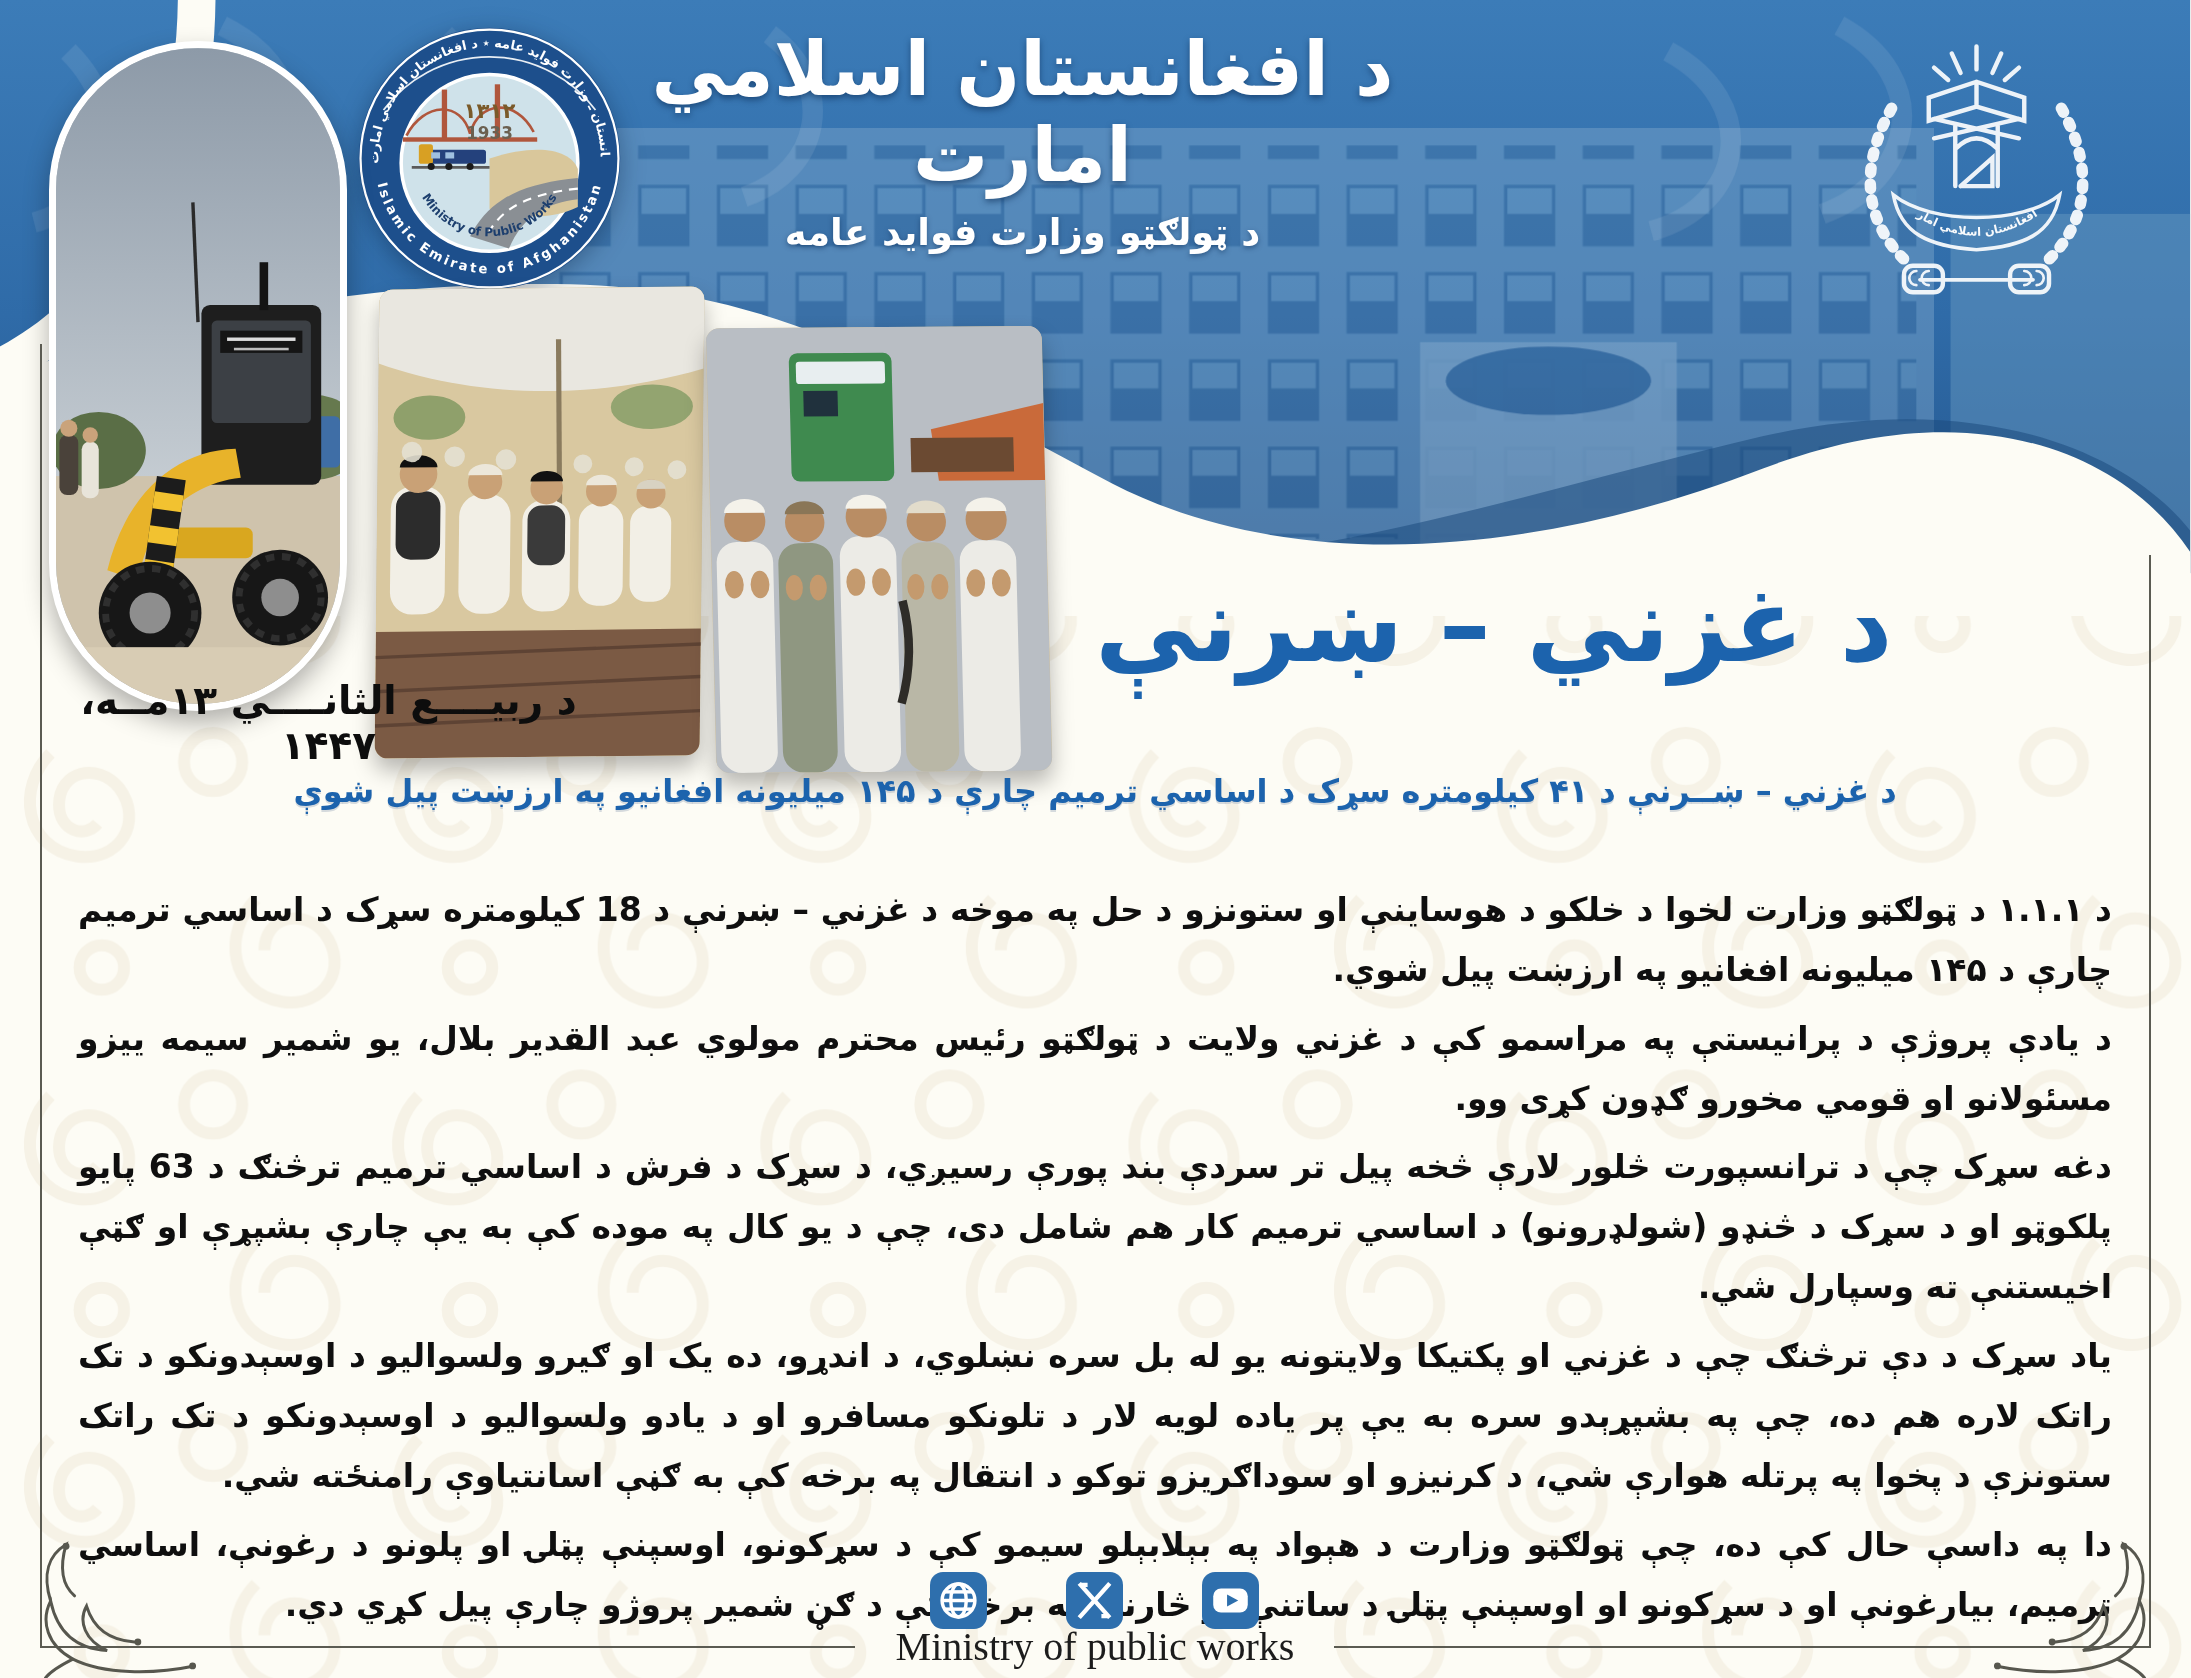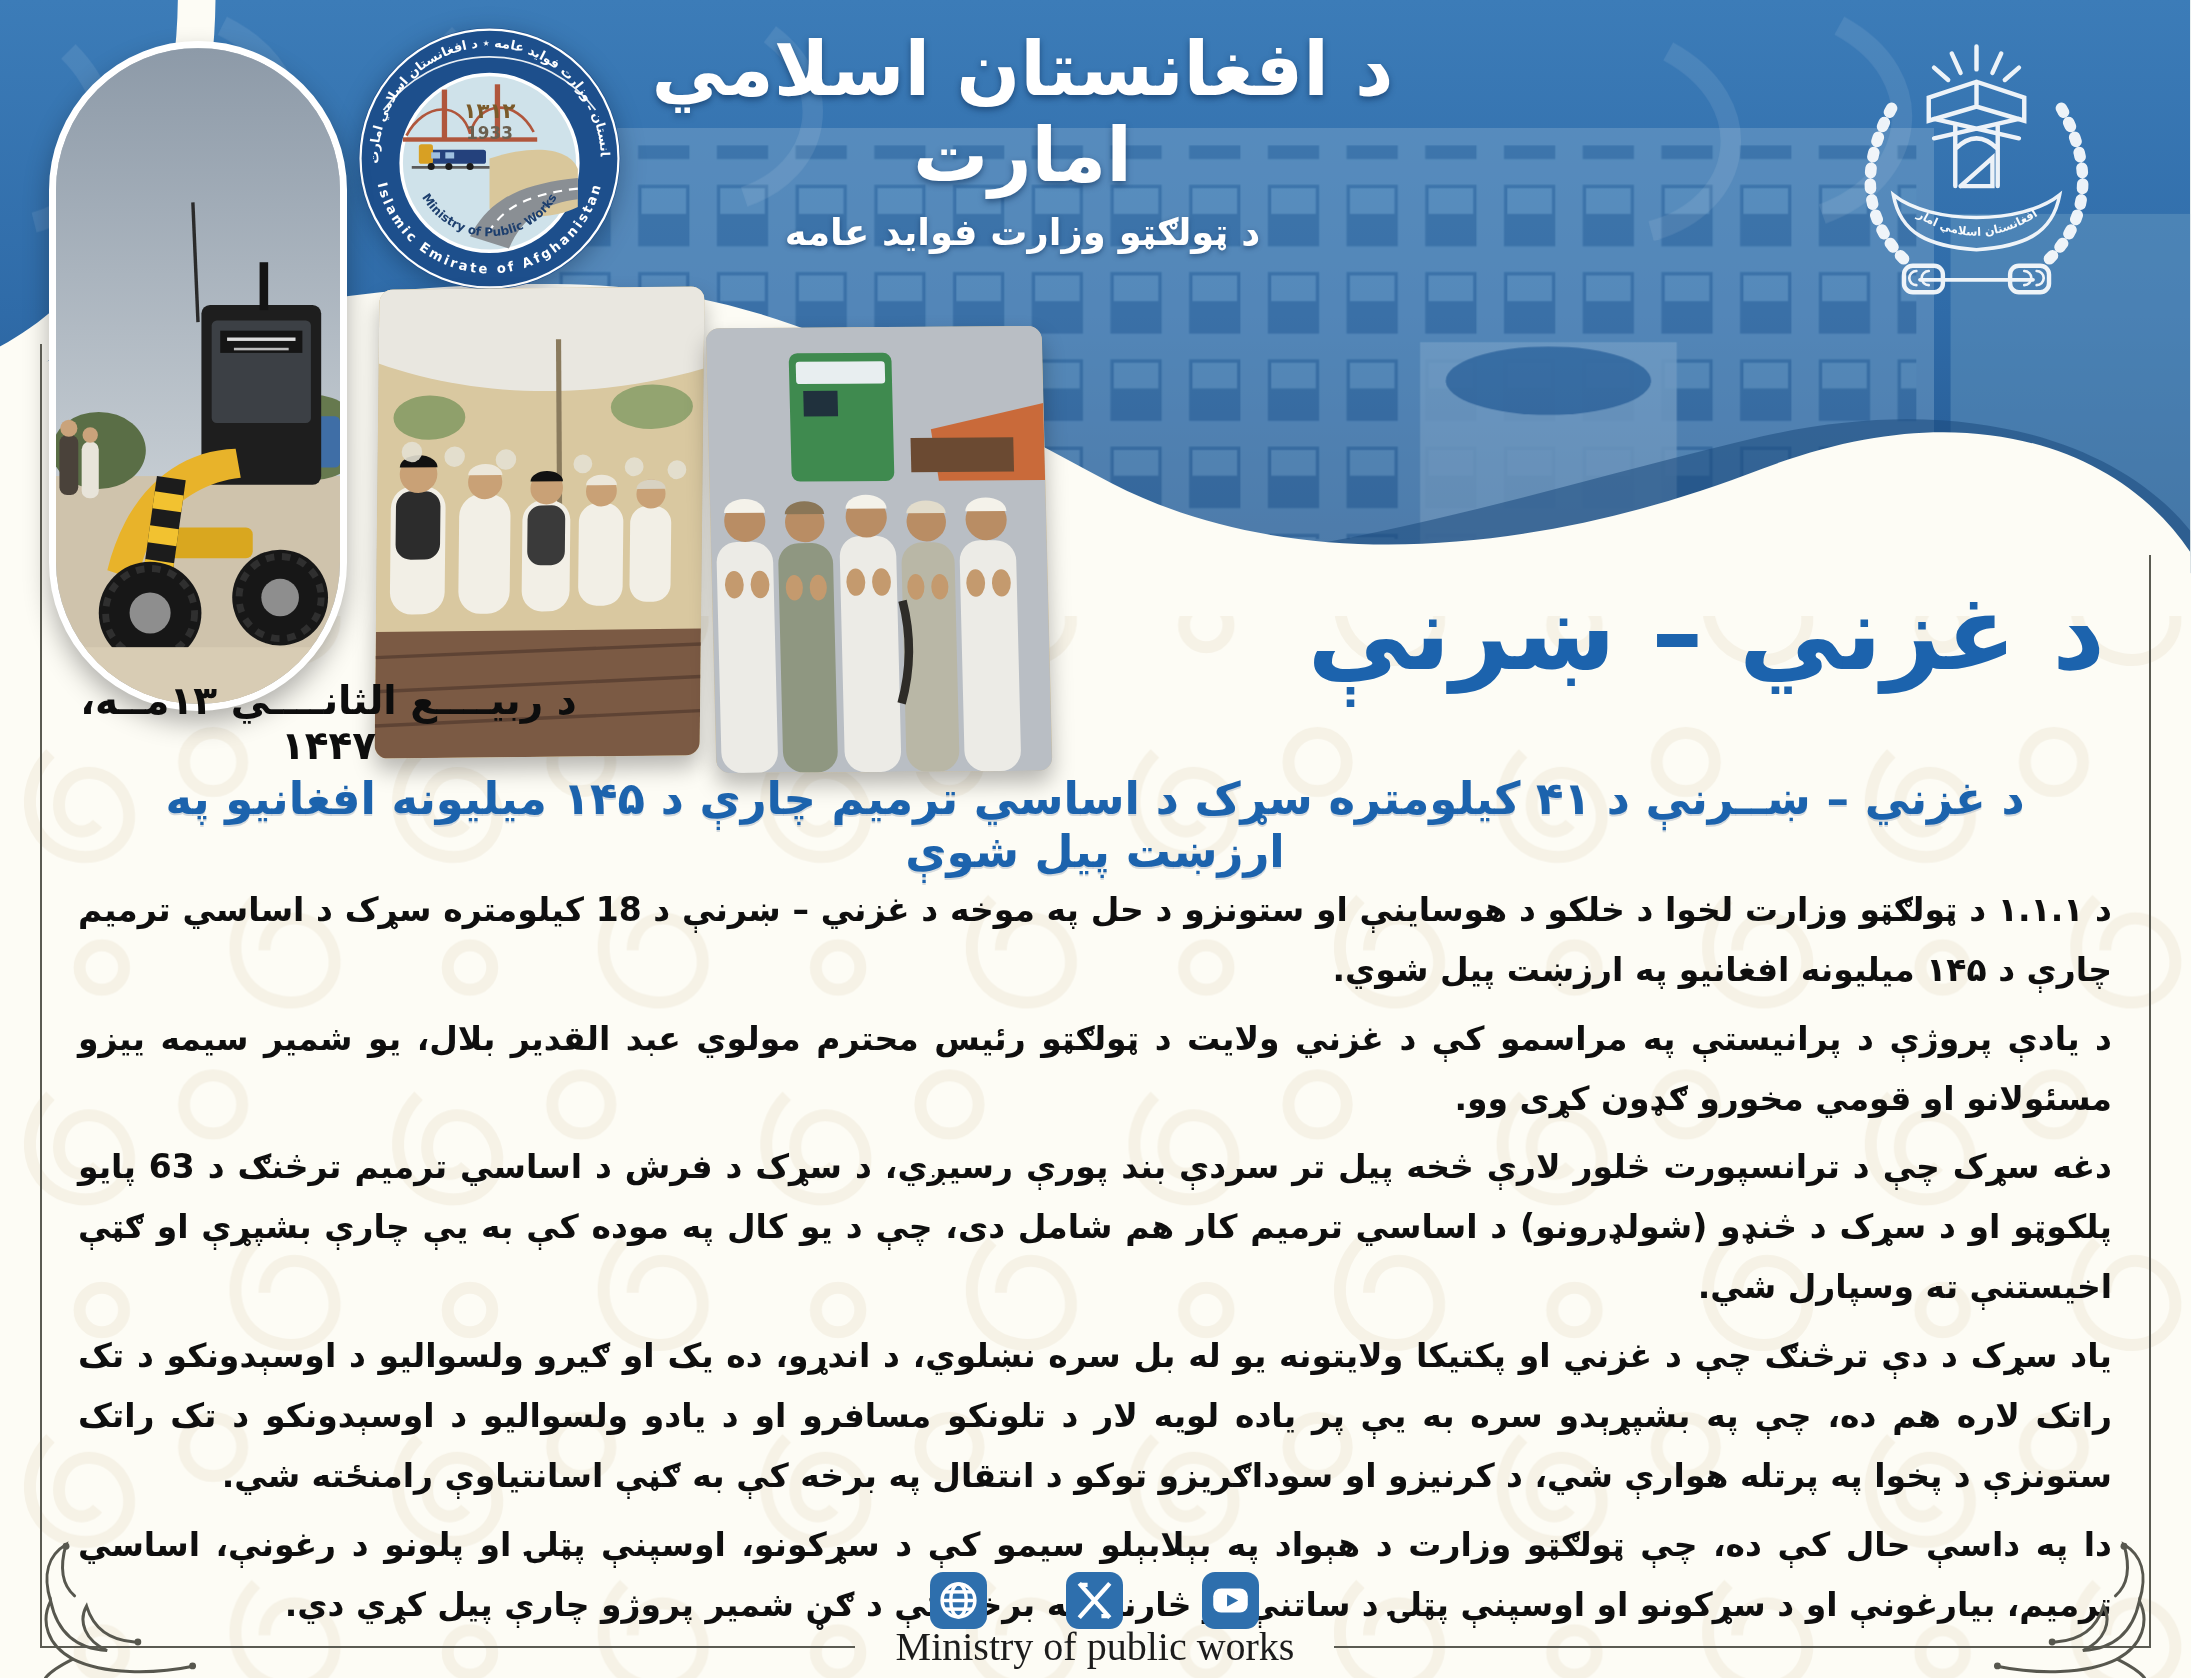--- a/index.html
+++ b/index.html
@@ -21,24 +21,24 @@
   .emblem{position:absolute;top:34px;left:1832px;width:291px;height:283px;opacity:.96;}
   .capsule{position:absolute;top:41px;left:50px;width:284px;height:656px;border:7.7px solid #ffffff;
            border-radius:154px;overflow:hidden;box-shadow:0 12px 26px rgba(0,0,0,.3);background:#aab4bd;}
   .photo{position:absolute;overflow:hidden;border-radius:13.7px;box-shadow:0 12px 22px rgba(0,0,0,.28);background:#cdbf9e;}
   .photoA{top:288px;left:378px;width:325px;height:469px;transform:rotate(.6deg) skewY(-1.2deg);}
   .photoB{top:327px;left:712px;width:336px;height:445px;transform:rotate(-1.4deg) skewY(1deg);}
 
   
   .date-line{position:absolute;top:678px;left:47px;width:565px;text-align:center;direction:rtl;
              font-size:39px;font-weight:bold;color:#0d0d0d;}
-  .headline{position:absolute;top:565px;right:86px;width:1010px;text-align:right;direction:rtl;
-            font-size:103px;font-weight:bold;color:#1c63ad;margin-top:8px;}
+  .headline{position:absolute;top:565px;right:86px;width:1010px;text-align:left;direction:rtl;
+            font-size:103px;font-weight:bold;color:#1c63ad;}
   .subheadline{position:absolute;top:772px;left:94px;right:94px;text-align:center;direction:rtl;
-               font-size:45px;font-weight:bold;color:#1c63ad;text-shadow:0 1.7px 0 rgba(180,190,200,.55);}
+               font-size:32px;font-weight:bold;color:#1c63ad;text-shadow:0 1.7px 0 rgba(180,190,200,.55);}
   .bodytext{position:absolute;top:880px;left:79px;right:79px;direction:rtl;color:#0f0f0f;
             font-size:33px;font-weight:bold;line-height:1.82;text-align:justify;}
   .bodytext p{margin:0 0 8.6px 0;}
 
   
   .vline{position:absolute;width:1.7px;background:#5b5b52;}
   .vline.left{left:41px;top:344px;height:1302px;}
   .vline.right{left:2150px;top:555px;height:1092px;}
   .hseg{position:absolute;top:1646px;height:1.7px;background:#5b5b52;}
   .hseg.l{left:41px;width:815px;}

